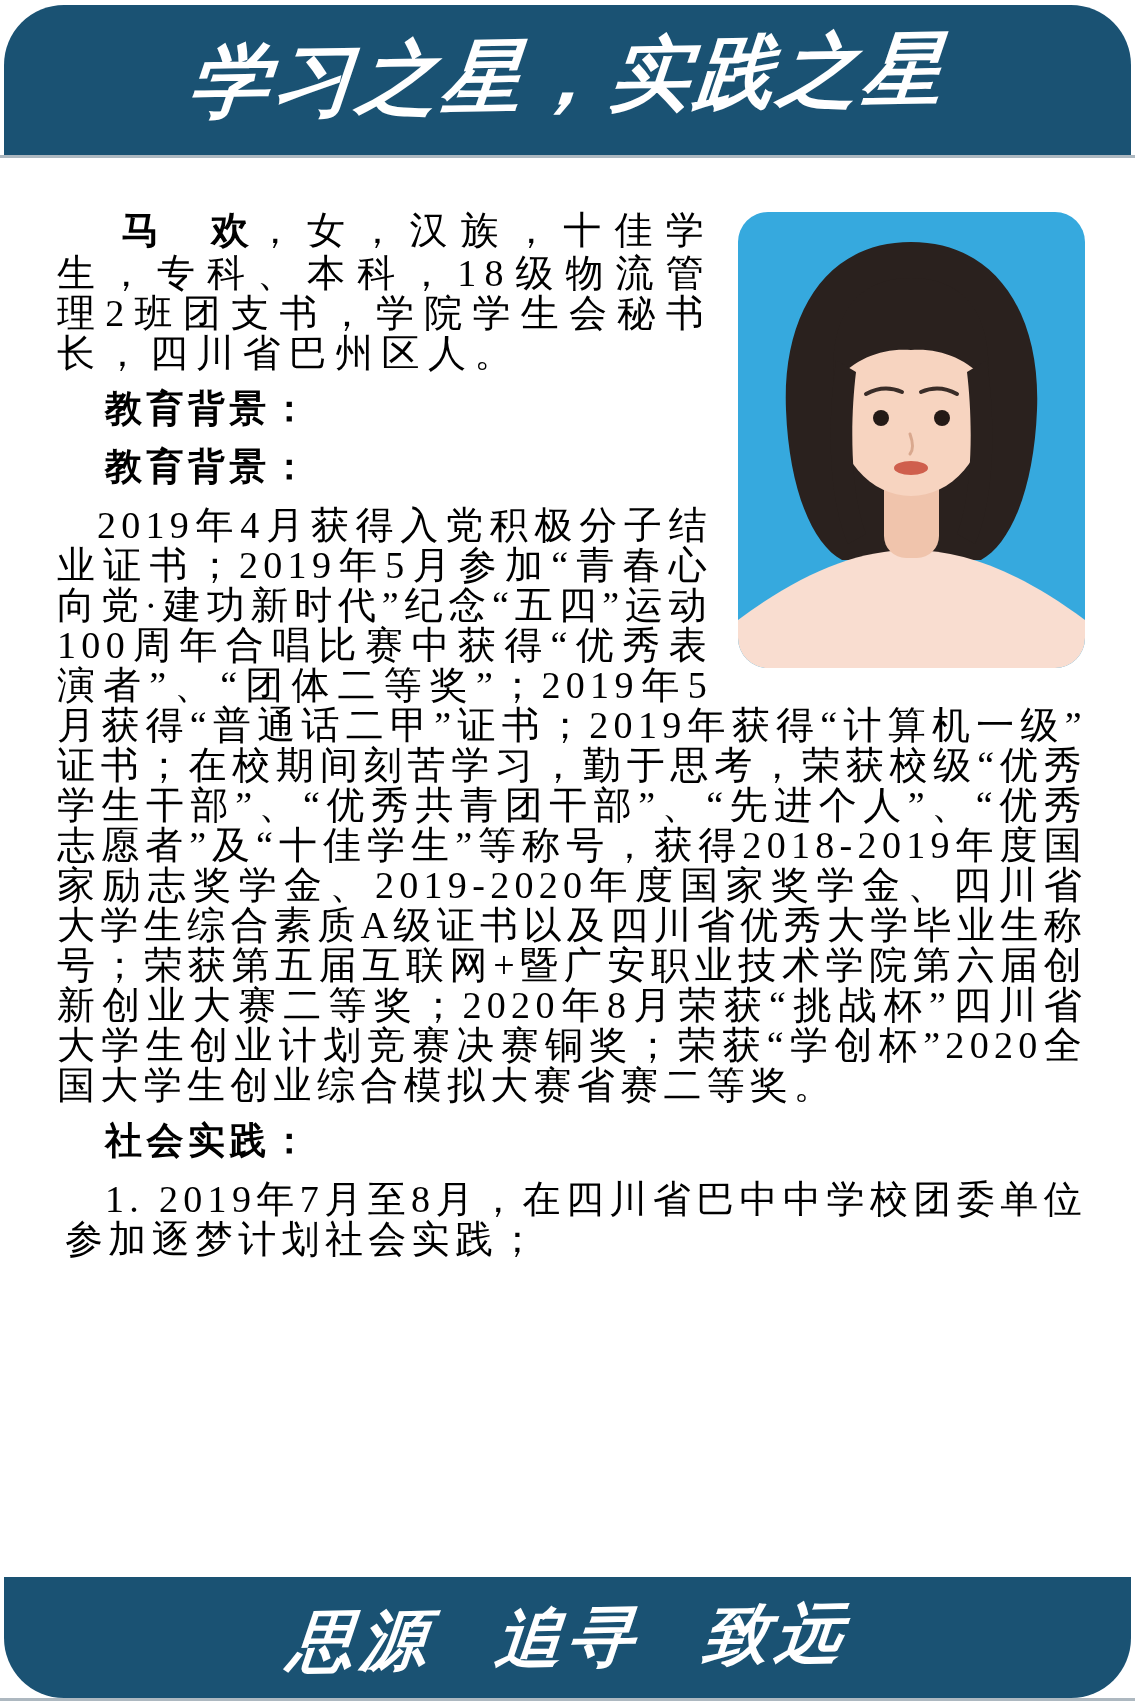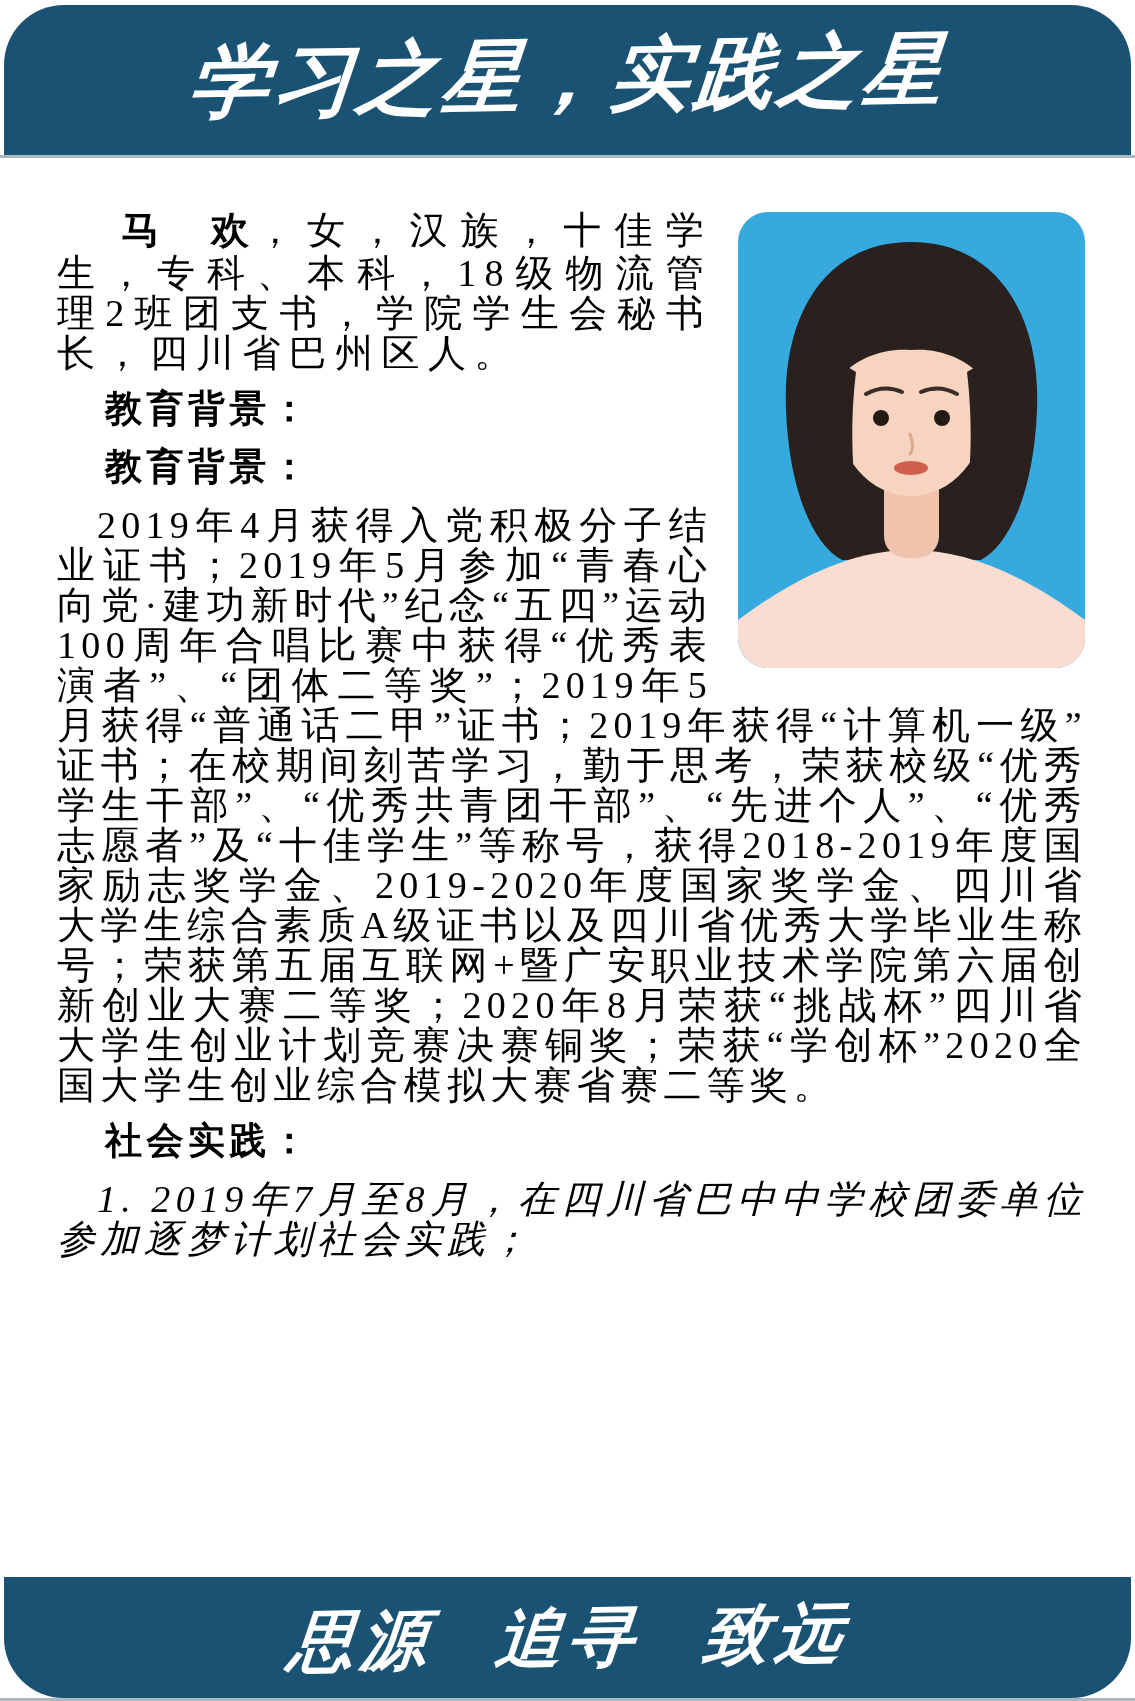--- a/index.html
+++ b/index.html
@@ -24,21 +24,21 @@
   .content{position:absolute;top:158px;left:57px;right:48px;padding-top:52px;}
   .photo{
     float:right;width:347px;height:456px;margin:2px 2px 20px 26px;
     border-radius:30px;overflow:hidden;display:block;
   }
   .para{
     font-size:38px;line-height:40px;margin:0;text-align:justify;text-justify:inter-character;
   }
   .para-narrow{letter-spacing:0.22em;text-indent:1.7em;}
   .para-wide{letter-spacing:0.14em;text-indent:1.05em;}
-  .para-spaced{margin:0 0 14px 0;font-style:italic;}
+  .para-spaced{margin:0 0 14px 8px;}
   .name{
     font-family:Liberation Mono, monospace;font-weight:900;
     letter-spacing:0.05em;
   }
   .heading{
     font-family:"DejaVu Sans","Liberation Sans",sans-serif;font-weight:900;
     font-size:37px;line-height:40px;letter-spacing:0.12em;
     margin:16px 0 18px 48px;
   }
 </style>

